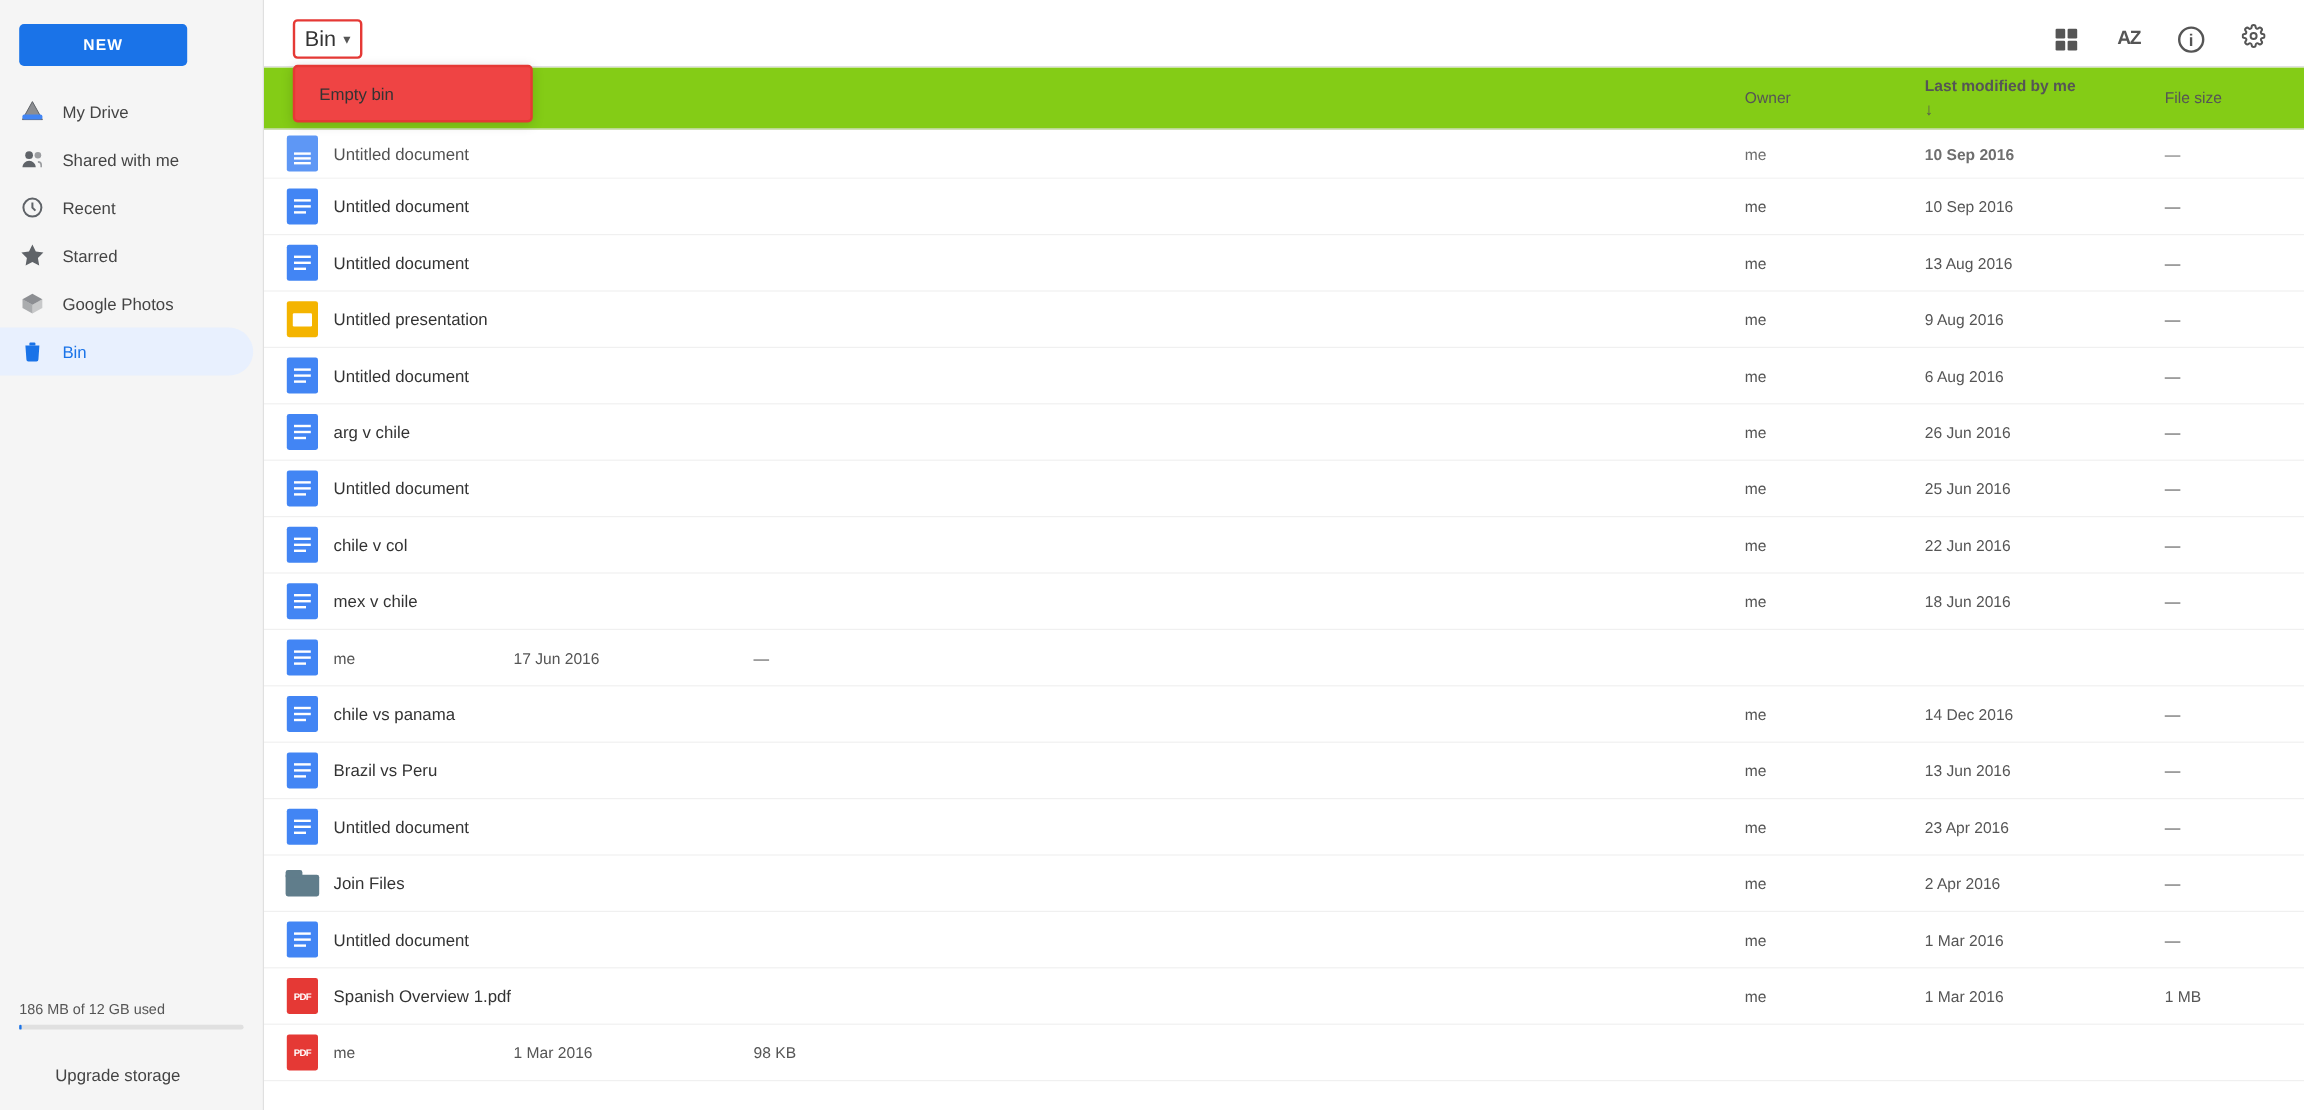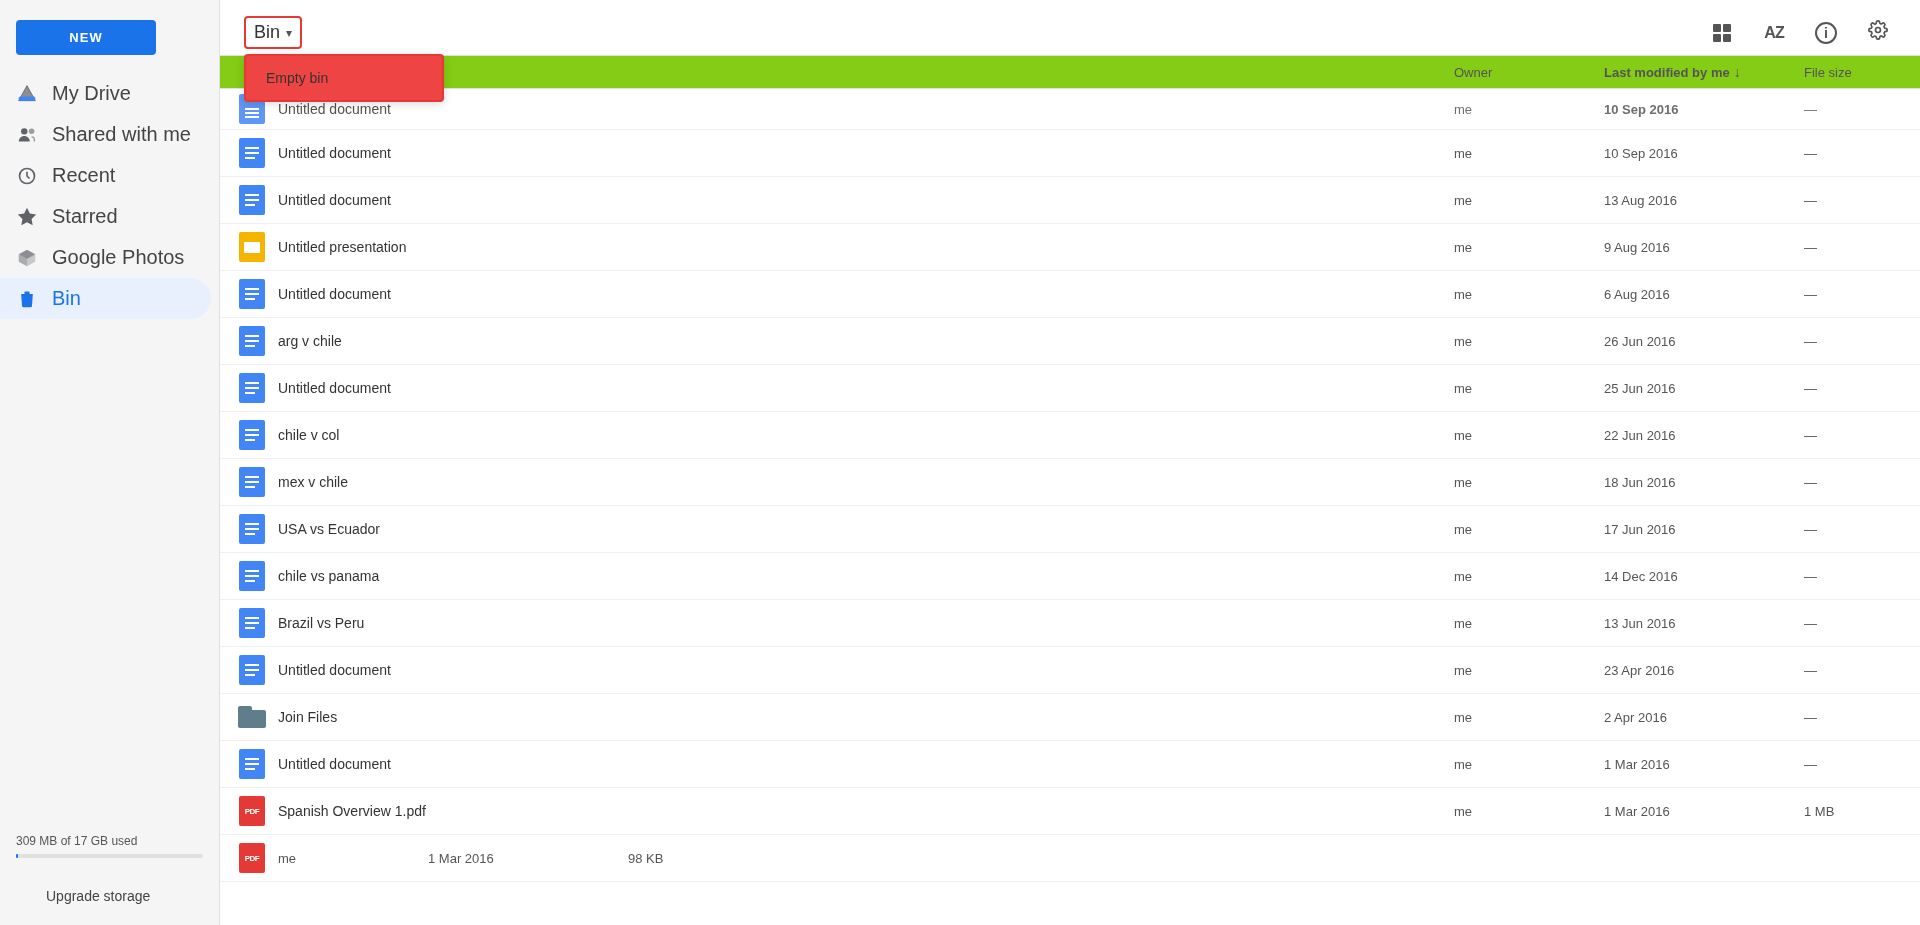--- a/index.html
+++ b/index.html
@@ -40,21 +40,21 @@
       cursor: pointer;
       border-radius: 0 24px 24px 0;
       margin-right: 8px;
       color: #444;
       font-size: 14px;
       gap: 14px;
       user-select: none;
     }
     .sidebar-item.active { background: #e8f0fe; color: #1a73e8; font-weight: 500; }
     .sidebar-icon { width: 22px; height: 22px; display: flex; align-items: center; justify-content: center; flex-shrink: 0; }
-    .sidebar-label { font-size: 20px; }
+    .sidebar-label { font-size: 14px; }
 
     
     .storage-section { padding: 12px 16px; font-size: 12px; color: #555; margin-top: 10px; }
     .storage-bar { background: #e0e0e0; height: 4px; border-radius: 2px; margin: 6px 0; width: 100%; }
     .storage-bar-fill { background: #1a73e8; height: 4px; border-radius: 2px; width: 1.06%; } 
     .upgrade-btn {
       display: flex;
       align-items: center;
       gap: 10px;
       padding: 8px 16px;
@@ -132,21 +132,21 @@
       border-bottom: 1px solid #e0e0e0;
       font-size: 13px;
       color: #555;
       background: #84cc16;
       position: sticky;
       top: 0;
       z-index: 5;
     }
     .col-name { flex: 2; font-size: 13px; color: #555; }
     .col-owner { width: 150px; font-size: 13px; color: #555; }
-    .col-modified { width: 200px; font-size: 13px; color: #555; font-weight: bold; cursor: pointer; display: flex; align-items: flex-end; gap: 4px; }
+    .col-modified { width: 200px; font-size: 13px; color: #555; font-weight: bold; cursor: pointer; display: flex; align-items: flex-start; gap: 4px; flex-direction: column; }
     .col-size { width: 100px; font-size: 13px; color: #555; }
 
     .file-row {
       display: flex;
       align-items: center;
       padding: 7px 16px;
       border-bottom: 1px solid #f0f0f0;
       cursor: pointer;
       min-height: 44px;
     }
@@ -245,21 +245,21 @@
           <path d="M9,6V4a1,1 0 0,1 1-1h4a1,1 0 0,1 1,1V6"></path>
           <line x1="10" y1="11" x2="10" y2="17" stroke="#1a73e8" stroke-width="1.5"></line>
           <line x1="14" y1="11" x2="14" y2="17" stroke="#1a73e8" stroke-width="1.5"></line>
         </svg>
       </span>
       <span class="sidebar-label">Bin</span>
     </div>
   </div>
 
   <div class="storage-section">
-    <span>309 MB of 17 GB used</span>
+    <span>186 MB of 12 GB used</span>
     <div class="storage-bar">
       <div class="storage-bar-fill"></div>
     </div>
   </div>
   <div class="upgrade-btn">
     <span>
       <svg width="20" height="20" viewBox="0 0 24 24" fill="#5f6368">
         <line x1="3" y1="6" x2="21" y2="6" stroke-width="2"></line>
         <line x1="3" y1="10" x2="21" y2="10" stroke-width="2"></line>
         <line x1="3" y1="14" x2="21" y2="14" stroke-width="2"></line>
@@ -453,21 +453,20 @@
         <div class="file-row">
       <div class="file-icon">
             <div class="icon-doc" style="background:#4285f4; width:26px; height:30px; border-radius:2px; display:flex; align-items:center; justify-content:center;">
         <div style="display:flex; flex-direction:column; gap:3px;">
           <div style="width:14px;height:2px;background:#fff;"></div>
           <div style="width:14px;height:2px;background:#fff;"></div>
           <div style="width:10px;height:2px;background:#fff;"></div>
         </div>
       </div>
           </div>
-      <div class="file-name">USA vs Ecuador</div>
       <div class="file-owner col-owner">me</div>
       <div class="file-modified" style="width:200px; font-size:13px; color:#555;">17 Jun 2016</div>
       <div class="file-size col-size">—</div>
     </div>
         <div class="file-row">
       <div class="file-icon">
             <div class="icon-doc" style="background:#4285f4; width:26px; height:30px; border-radius:2px; display:flex; align-items:center; justify-content:center;">
         <div style="display:flex; flex-direction:column; gap:3px;">
           <div style="width:14px;height:2px;background:#fff;"></div>
           <div style="width:14px;height:2px;background:#fff;"></div>

